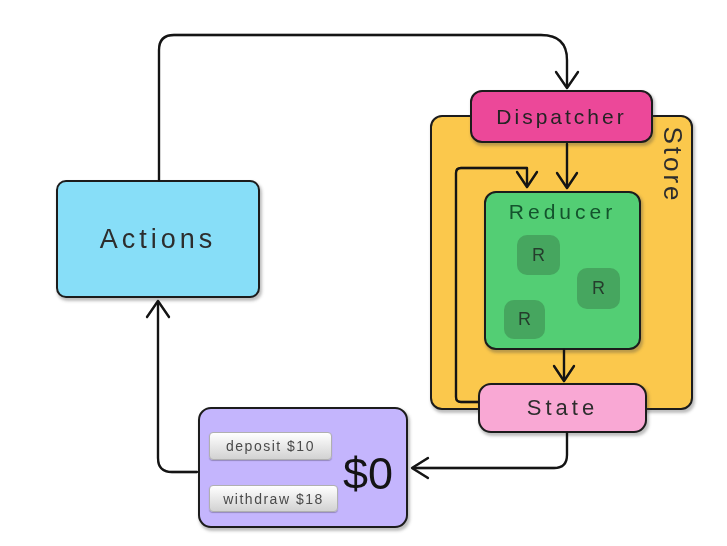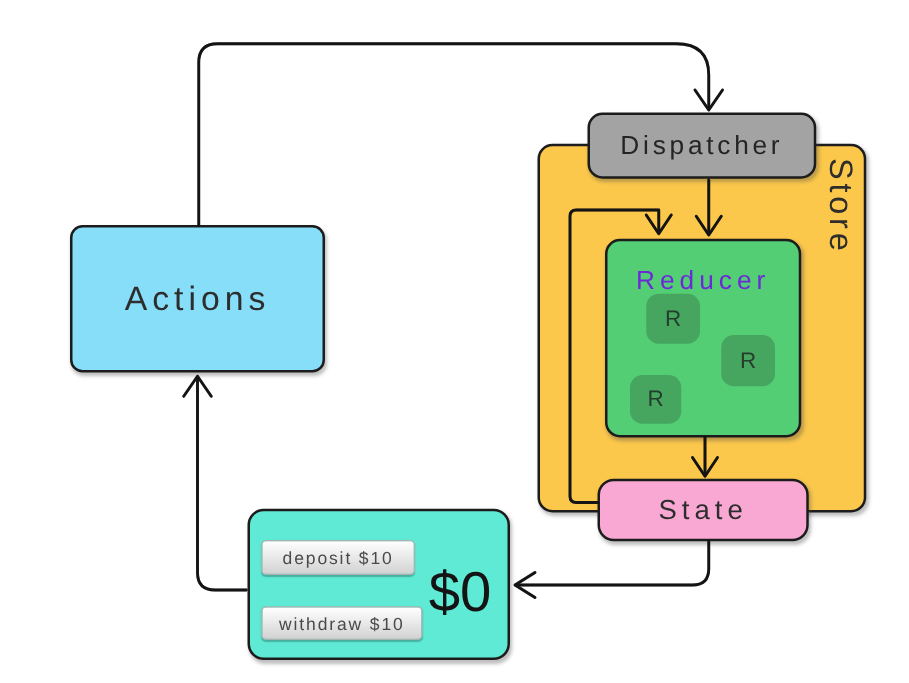--- a/index.html
+++ b/index.html
@@ -23,48 +23,48 @@
     background:#fbc84c; border-radius:12px; z-index:1;
   }
   .store-label {
     position:absolute; left:181px; top:33px; width:120px; height:30px;
     line-height:30px; text-align:center;
     font-size:26px; letter-spacing:3px; color:#2d2d2d;
     transform:rotate(90deg);
   }
   .dispatcher {
     left:470px; top:90px; width:183px; height:53px;
-    background:#a3a3a3; border-radius:12px; z-index:2;
+    background:#ec4899; border-radius:12px; z-index:2;
     font-size:21px; letter-spacing:3px; color:#242424;
   }
   .reducer {
     left:484px; top:191px; width:157px; height:159px;
     background:#53ce74; border-radius:12px; z-index:2;
     align-items:flex-start; border-width:2px;
   }
   .reducer-title {
-    margin-top:20px; font-size:21px; letter-spacing:4px; color:#6d28d9;
+    margin-top:7px; font-size:21px; letter-spacing:4px; color:#14532d;
   }
   .r-chip {
     position:absolute; box-sizing:border-box;
     background:#46a65f; border-radius:10px;
     display:flex; align-items:center; justify-content:center;
     font-size:18px; color:#253d2c;
   }
   .r1 { left:31px; top:42px;  width:43px; height:40px; }
   .r2 { left:91px; top:75px;  width:43px; height:41px; }
   .r3 { left:18px; top:107px; width:41px; height:39px; }
   .state {
     left:478px; top:383px; width:169px; height:50px;
     background:#f9a8d4; border-radius:13px; z-index:2;
     font-size:22px; letter-spacing:4px;
   }
   .account {
     left:198px; top:407px; width:210px; height:121px;
-    background:#5eead4; border-radius:13px; z-index:2;
+    background:#c4b5fd; border-radius:13px; z-index:2;
   }
   .acct-btn {
     position:absolute; box-sizing:border-box;
     background:linear-gradient(#ffffff, #d2d2d2);
     border:1px solid #b0b0b0; border-radius:4px;
     display:flex; align-items:center; justify-content:center;
     font-size:14px; letter-spacing:1.5px; color:#4a4a4a;
     box-shadow:0 1px 1px rgba(0,0,0,0.25);
     cursor:pointer;
   }
@@ -116,21 +116,21 @@
 
   <div class="node state">
     <span>State</span>
   </div>
 
   <div class="node account">
     <div class="acct-btn deposit">
       <span>deposit $10</span>
     </div>
     <div class="acct-btn withdraw">
-      <span>withdraw $10</span>
+      <span>withdraw $18</span>
     </div>
     <div class="balance">$0</div>
   </div>
 
   <svg class="wires" width="727" height="546" viewBox="0 0 727 546">
 
     <g>
       <path d="M 159,180 L 159,50 Q 159,35 174,35 L 541,35 Q 567,35 567,60 L 567,86"></path>
       <path d="M 556,72 L 567,88 L 578,72"></path>
     </g>

